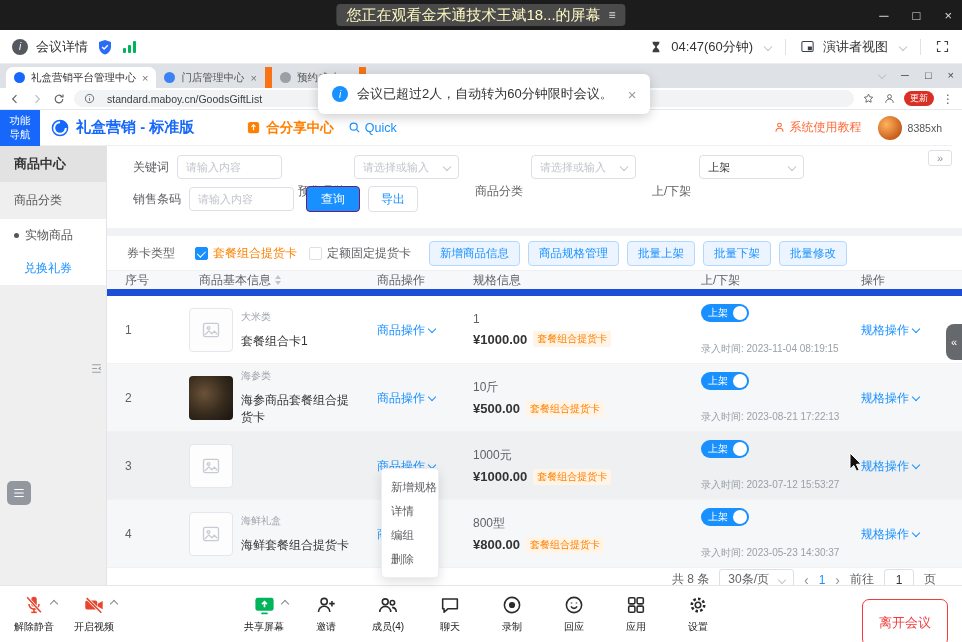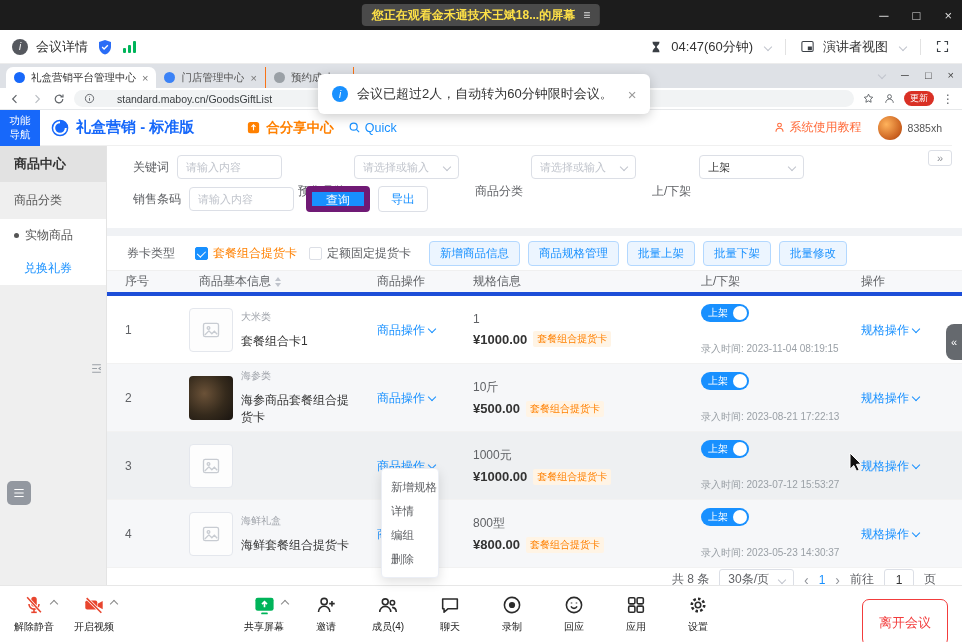--- a/index.html
+++ b/index.html
@@ -2,49 +2,49 @@
 <html><head>
 <meta charset="utf-8">
 <style>
   * { margin:0; padding:0; box-sizing:border-box; }
   body { font-family:"Liberation Sans","DejaVu Sans",sans-serif; background:#888; }
   .root { position:relative; width:962px; height:642px; background:#fff; overflow:hidden; font-family:"Liberation Sans","DejaVu Sans",sans-serif; }
 
   
   .titlebar { position:absolute; top:0; left:0; right:0; height:30px; background:#1c1c1c; display:flex; align-items:center; }
   .title-pill { position:absolute; left:50%; transform:translateX(-50%); top:4px; height:22px; background:#4a4a4a; border-radius:4px; display:flex; align-items:center; gap:8px; padding:0 10px; }
-  .pill-text { color:#fde047; font-size:12px; white-space:nowrap;font-weight:bold; }
+  .pill-text { color:#fef9c3; font-size:15px; white-space:nowrap; }
   .pill-menu { color:#ddd; font-size:12px; }
   .win-controls { position:absolute; right:10px; top:0; height:30px; display:flex; align-items:center; gap:24px; color:#ddd; font-size:13px; }
   .wc { cursor:default; }
 
   
   .meet-top { position:absolute; top:30px; left:0; right:0; height:34px; background:#fff; border-bottom:1px solid #ececec; display:flex; align-items:center; justify-content:space-between; padding:0 12px; }
   .mt-left, .mt-right { display:flex; align-items:center; gap:8px; }
   .info-dot { width:16px; height:16px; border-radius:50%; background:#55585e; color:#fff; font-size:10px; font-style:italic; display:flex; align-items:center; justify-content:center; }
   .mt-text { font-size:13px; color:#333; }
   .vdiv { width:1px; height:16px; background:#e2e2e2; margin:0 6px; }
   .chev { display:inline-block; width:6px; height:6px; border-right:1.4px solid currentColor; border-bottom:1.4px solid currentColor; transform:rotate(45deg); margin-left:4px; vertical-align:2px; }
   .chev.gray { color:#c0c4cc; }
 
   
   .browser { position:absolute; top:64px; left:0; right:0; height:521px; background:#fff; }
   .tabbar { position:absolute; top:0; left:0; right:0; height:24px; background:#dee1e6; display:flex; align-items:flex-end; padding-left:6px; }
-  .tab { height:21px; display:flex; align-items:center; gap:6px; padding:0 8px; font-size:10.5px; color:#555; max-width:160px; border-right:1px solid #f97316; }
+  .tab { height:21px; display:flex; align-items:center; gap:6px; padding:0 8px; font-size:10.5px; color:#555; max-width:160px; border-right:7px solid #f97316; }
   .tab.active { background:#fff; border-radius:7px 7px 0 0; color:#333; border-right:none; }
   .tab-label { white-space:nowrap; overflow:hidden; text-overflow:ellipsis; max-width:112px; }
   .tab-close { color:#777; font-size:11px; }
   .fav { width:11px; height:11px; border-radius:50%; flex:none; }
   .fav.blue { background:#1768fa; }
   .fav.teal { background:#3b82f6; }
   .fav.gray { background:#9aa0a6; }
   .tabbar-controls { position:absolute; right:8px; top:0; height:22px; display:flex; align-items:center; gap:16px; color:#444; font-size:11px; }
 
   .addrbar { position:absolute; top:24px; left:0; right:0; height:22px; background:#fff; border-bottom:1px solid #e6e8ea; display:flex; align-items:center; gap:8px; padding:0 8px; }
-  .omnibox { flex:1; height:17px; background:#f1f3f4; border-radius:9px; display:flex; align-items:center; gap:22px; padding:0 10px; }
+  .omnibox { flex:1; height:17px; background:#f1f3f4; border-radius:9px; display:flex; align-items:center; gap:12px; padding:0 10px; }
   .url { font-size:10.5px; color:#3c4043; }
   .dots { color:#5f6368; font-size:12px; }
   .update-pill { background:#d93025; color:#fff; font-size:9px; padding:1px 6px; border-radius:8px; white-space:nowrap; }
 
   
   .appheader { position:absolute; top:46px; left:0; right:10px; height:36px; background:#fff; border-bottom:1px solid #f0f0f0; display:flex; align-items:center; }
   .navbox { width:40px; height:36px; background:#1768fa; color:#fff; font-size:10.5px; display:flex; flex-direction:column; align-items:center; justify-content:center; line-height:1.25; flex:none; }
   .logo { display:flex; align-items:center; gap:6px; margin-left:10px; }
   .logo-text { font-size:15px; font-weight:bold; color:#1768fa; white-space:nowrap; }
   .share-center { display:flex; align-items:center; gap:5px; margin-left:52px; color:#ff8000; font-size:13.5px; font-weight:bold; white-space:nowrap; }
@@ -70,37 +70,37 @@
 
   .filters { padding:8px 0 10px 26px; }
   .frow { display:flex; align-items:center; height:26px; margin-bottom:6px; }
   .flabel { font-size:12px; color:#606266; margin-right:8px; white-space:nowrap; }
   .ml { margin-left:16px;margin-top:48px; }
   .finput { width:105px; height:24px; border:1px solid #dcdfe6; border-radius:4px; padding:0 8px; font-size:11px; color:#333; outline:none; font-family:inherit; }
   .finput::placeholder { color:#c0c4cc; }
   .fselect { width:105px; height:24px; border:1px solid #dcdfe6; border-radius:4px; display:flex; align-items:center; justify-content:space-between; padding:0 8px; cursor:pointer; }
   .fselect .ph { font-size:11px; color:#c0c4cc; white-space:nowrap; overflow:hidden; }
   .fselect .val { font-size:11px; color:#333; }
-  .btn-primary { height:26px; padding:0 14px; background:#1890ff; border:6px solid #701a75; border-radius:4px; color:#fff; font-size:12px; margin-left:12px; cursor:pointer; font-family:inherit; }
+  .btn-primary { height:26px; padding:0 14px; background:#1890ff; border:1px solid #701a75; border-radius:4px; color:#fff; font-size:12px; margin-left:12px; cursor:pointer; font-family:inherit; }
   .btn-plain { height:26px; padding:0 12px; background:#fff; border:1px solid #dcdfe6; border-radius:4px; color:#1890ff; font-size:12px; margin-left:8px; cursor:pointer; font-family:inherit; }
 
   .strip { height:8px; background:#f0f2f5; }
 
   .list-toolbar { height:34px; display:flex; align-items:center; padding-left:20px; }
   .cbx { display:flex; align-items:center; gap:5px; margin-left:12px; cursor:pointer; }
   .cb { width:13px; height:13px; border:1px solid #dcdfe6; border-radius:2px; background:#fff; display:flex; align-items:flex-start; justify-content:center; flex:none; }
   .cb.checked { background:#1890ff; border-color:#1890ff; }
   .cb.checked::after { content:""; width:3.5px; height:7px; border-right:1.5px solid #fff; border-bottom:1.5px solid #fff; transform:rotate(45deg); margin-top:1px; }
   .cb-label { font-size:12px; color:#606266; white-space:nowrap; }
   .cb-label.orange { color:#ff8000; }
   .tb-btn { height:25px; padding:0 10px; background:#ecf5ff; border:1px solid #b3d8ff; border-radius:4px; color:#1890ff; font-size:11.5px; margin-left:8px; cursor:pointer; white-space:nowrap; font-family:inherit; }
   .tb-btn.first { margin-left:18px; }
 
   .thead, .trow { display:grid; grid-template-columns:64px 168px 92px 232px 172px 1fr; padding-left:18px; align-items:center; }
-  .thead { height:26px; background:#f7f8fa; border-top:1px solid #f0f0f0; border-bottom:4px solid #1d4ed8; font-size:12px; color:#606266; }
+  .thead { height:26px; background:#f7f8fa; border-top:1px solid #f0f0f0; border-bottom:7px solid #1d4ed8; font-size:12px; color:#606266; }
   .th.c2 { padding-left:10px; display:flex; align-items:center; }
   .th.c3, .td.c3 { padding-left:20px; }
   .th.c4, .td.c4 { padding-left:24px; }
   .th.c5, .td.c5 { padding-left:20px; }
   .th.c6, .td.c6 { padding-left:8px; }
   .sort { display:inline-flex; flex-direction:column; margin-left:4px; }
   .tri-up { width:0; height:0; border-left:3.5px solid transparent; border-right:3.5px solid transparent; border-bottom:4px solid #c0c4cc; margin-bottom:2px; }
   .tri-down { width:0; height:0; border-left:3.5px solid transparent; border-right:3.5px solid transparent; border-top:4px solid #c0c4cc; }
 
   .trow { height:68px; border-bottom:1px solid #f2f2f2; }

